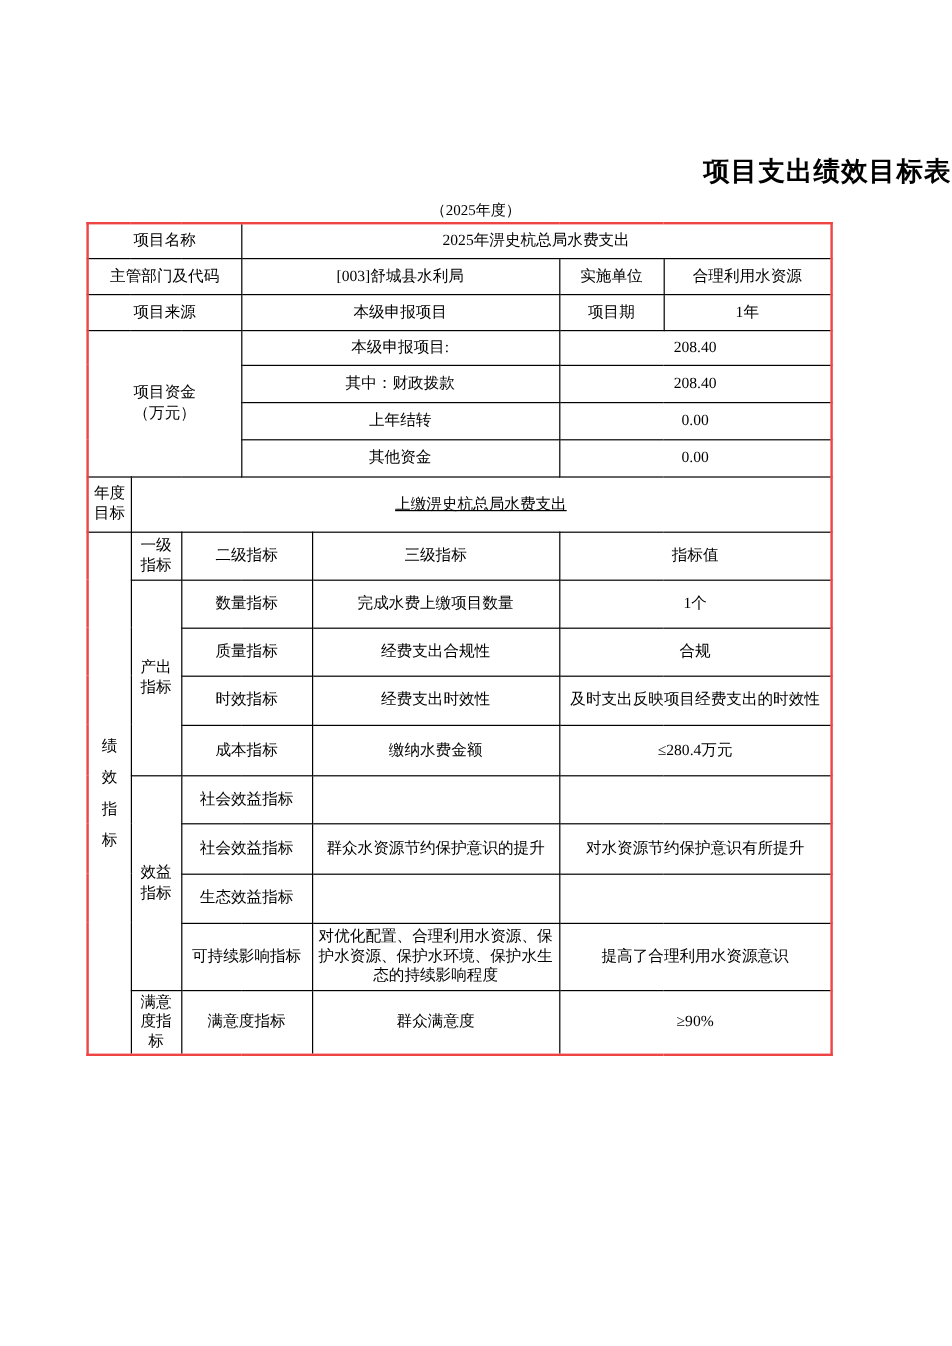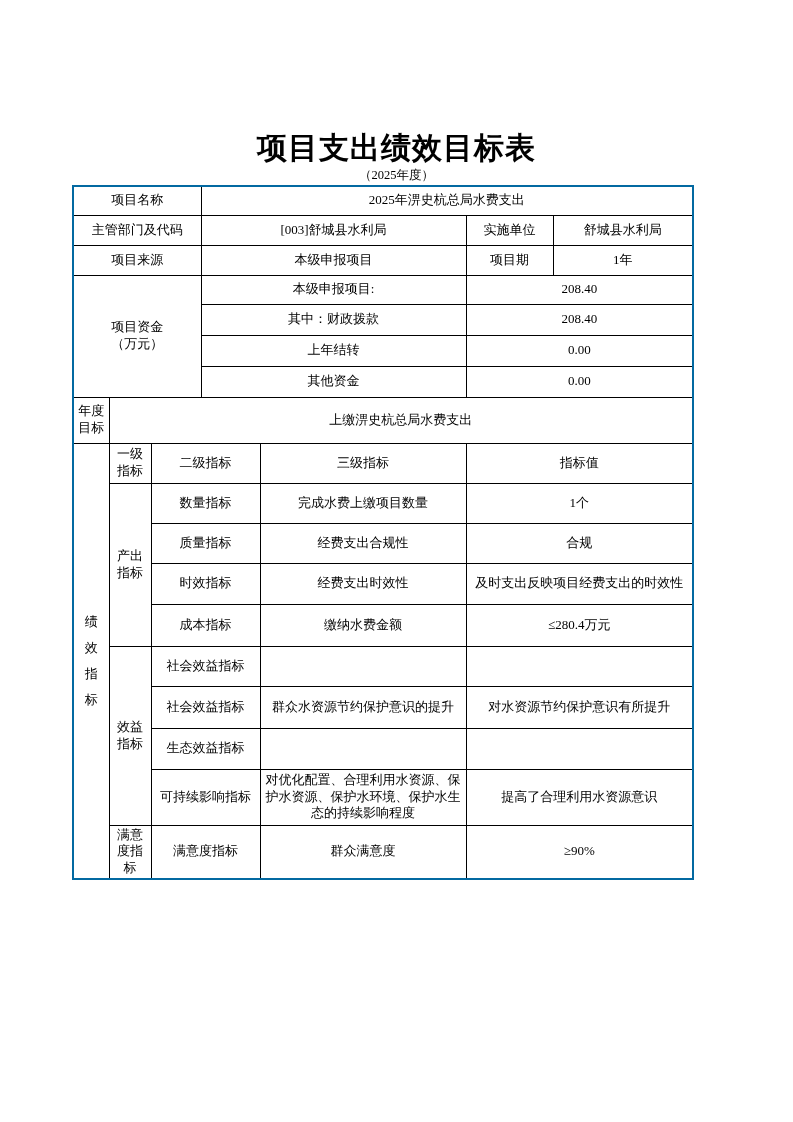--- a/index.html
+++ b/index.html
@@ -10,58 +10,58 @@
     background: #ffffff;
     color: #000000;
     font-family: "Liberation Serif", "DejaVu Serif", serif;
     overflow: hidden;
   }
   .doc-title {
     position: absolute;
     top: 128px;
     left: 0;
     width: 100%;
-    text-align: center;
-    font-size: 30px;
+    text-align: right;
+    font-size: 22px;
     font-weight: bold;
     letter-spacing: 1px;
   }
   .doc-subtitle {
     position: absolute;
     top: 167px;
     left: 0;
     width: 100%;
     text-align: center;
     font-size: 12.5px;
   }
   table.main {
     position: absolute;
     left: 72px;
     top: 185px;
     width: 620px;
     border-collapse: collapse;
     table-layout: fixed;
-    border: 2px solid #0369a1;
+    border: 2px solid #ef4444;
   }
   table.main td {
     border: 1px solid #000;
     font-size: 13px;
     line-height: 1.3;
     text-align: center;
     vertical-align: middle;
     padding: 1px 3px;
     overflow: hidden;
     word-break: break-all;
   }
   td.right  { text-align: right; padding-right: 3px; margin-left: 23px; }
   td.pre    { white-space: pre-line; }
   td.pl6    { text-align: left; padding-left: 6px; }
   td.pl20   { text-align: left; padding-left: 20px; }
   td.pl62   { text-align: left; padding-left: 62px; margin-left: 34px; }
-  td.goaltx { text-align: left; padding-left: 5px; }
+  td.goaltx { text-align: left; padding-left: 5px; text-decoration: underline; }
   td.wrap3  { padding-left: 8px; padding-right: 8px; }
   .vstack {
     display: inline-block;
     width: 14px;
     word-break: break-all;
     line-height: 2.0;
   }
 </style>
 </head>
 <body>
@@ -85,21 +85,21 @@
     <tbody>
         <tr style="height:29px">
       <td colspan="3">项目名称</td>
       <td colspan="4">2025年淠史杭总局水费支出</td>
     </tr>
 
     <tr style="height:30px">
       <td colspan="3">主管部门及代码</td>
       <td colspan="2">[003]舒城县水利局</td>
       <td>实施单位</td>
-      <td>舒城县水利局</td>
+      <td>合理利用水资源</td>
     </tr>
 
     <tr style="height:30px">
       <td colspan="3">项目来源</td>
       <td colspan="2">本级申报项目</td>
       <td>项目期</td>
       <td>1年</td>
     </tr>
 
     <tr style="height:29px">

